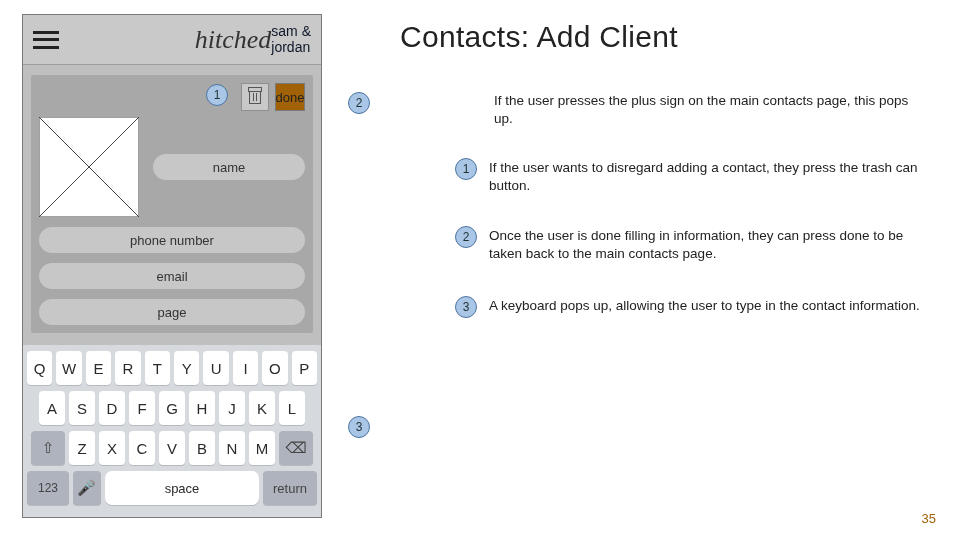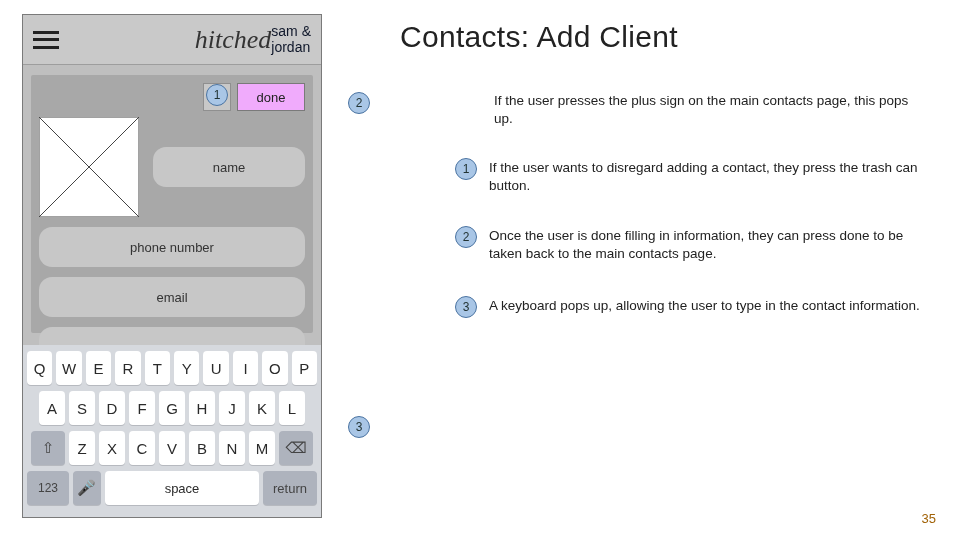--- a/index.html
+++ b/index.html
@@ -31,51 +31,51 @@
   }
   .action-row { display: flex; justify-content: flex-end; align-items: center; gap: 6px; margin-bottom: 6px; }
   .trash-btn {
     width: 28px; height: 28px; background: #c8c8c8; display: flex; align-items: center; justify-content: center;
     border: 1px solid #8f8f8f; font-size: 14px; color: #333;
   }
   .trash { width: 12px; height: 14px; border: 1px solid #555; position: relative; }
   .trash::before { content:""; position:absolute; top:-4px; left:-2px; right:-2px; height:3px; border:1px solid #555; background:#c8c8c8; }
   .trash::after  { content:""; position:absolute; top:2px; bottom:2px; left:3px; width:1px; background:#555; box-shadow: 3px 0 #555; }
   .done-btn {
-    width: 68px; height: 28px; background: #f0abfc; border: 1px solid #7a7a7a;
+    width: 30px; height: 28px; background: #a16207; border: 1px solid #7a7a7a;
     font-size: 13px; color: #222; display:flex; align-items:center; justify-content:center;
   }
 
   .photo-row { display:flex; gap: 14px; align-items:flex-start; }
   .photo-ph { width: 100px; height: 100px; background:#fff; position:relative; flex:0 0 auto; }
   .photo-ph svg { position:absolute; inset:0; }
   .name-pill-wrap { flex:1; display:flex; align-items:center; height:100px; }
 
   .pill {
-    height: 40px; border-radius: 13px; background: #c7c7c7;
+    height: 26px; border-radius: 13px; background: #c7c7c7;
     font-size: 13px; color:#333; display:flex; align-items:center; justify-content:center;
   }
   .pill-full { width: 100%; margin-top: 10px; }
   .pill-name { width: 100%; }
 
   
   .keyboard { position:absolute; left:0; right:0; bottom:0; height: 172px; background:#d6d9de; padding:6px 4px 4px; display:flex; flex-direction:column; gap:6px; }
   .krow { display:flex; gap:4px; justify-content:center; }
   .key, .key-wide, .key-mod {
     background:#fff; border-radius:4px; box-shadow: 0 1px 0 #b6b9bf; height:34px;
     display:flex; align-items:center; justify-content:center; font-size:15px; color:#2a2a2a;
   }
   .key { width:26px; }
   .krow2 .key { width:26px; }
   .key-mod { background:#aeb3bd; color:#444; }
   .shift { width:34px; }
   .bksp { width:34px; }
   .k123  { width:42px; font-size:12px; }
   .mic   { width:28px; }
-  .space { flex:1; font-size:13px; }
+  .space { flex:1; font-size:13px;border-radius:7px; }
   .return{ width:54px; font-size:13px; background:#aeb3bd; }
   .krow3 { padding: 0 2px; }
 
   
   .bubble {
     position:absolute; width:22px; height:22px; border-radius:50%;
     background:#a9c6e6; border:1px solid #4b74a2; color:#233; font-size:12px;
     display:flex; align-items:center; justify-content:center;
   }
   

